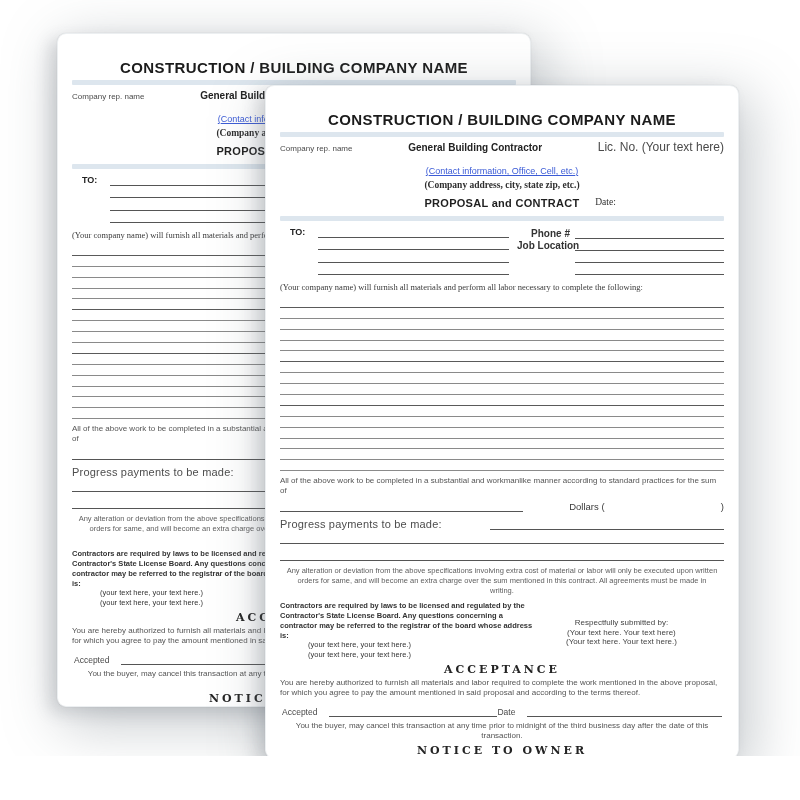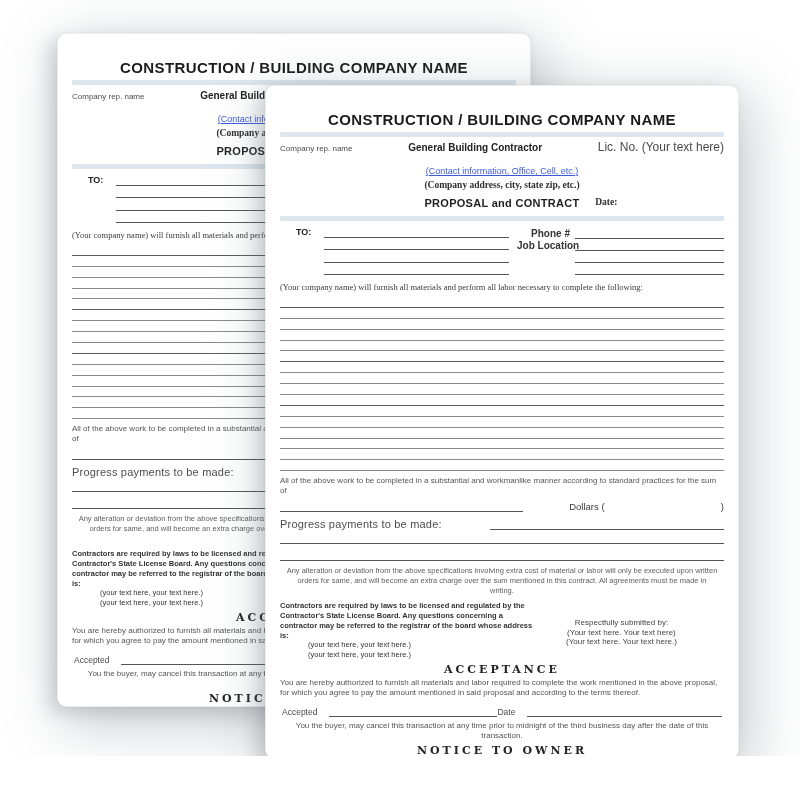--- a/index.html
+++ b/index.html
@@ -24,25 +24,25 @@
   .rep-row { display:flex; justify-content:space-between; align-items:baseline; margin-top:3px; }
   .rep-label { font-size:8px; color:#4a4a4a; }
   .subtitle  { font-size:10px; font-weight:bold; color:#222; }
   .lic       { font-size:12px; color:#4a4a4a; }
 
   .contact { margin-top:12px; text-align:center; font-size:9px; color:#3b5bd6; text-decoration:underline; line-height:11px; }
   .address { margin-top:2px; text-align:center; font-size:9.5px; font-weight:bold; font-family:"Liberation Serif", serif; color:#2e2e2e; line-height:12px; }
 
   .proposal-row { position:relative; margin-top:6px; height:13px; }
   .form-title { display:block; text-align:center; font-size:11px; font-weight:bold; color:#1f1f1f; letter-spacing:.3px; }
-  .date-label { position:absolute; left:71%; top:0; font-size:9.5px; font-weight:bold; font-family:"Liberation Serif", serif; color:#2e2e2e; }
+  .date-label { position:absolute; left:71%; top:0; font-size:9.5px; font-weight:normal; font-family:"Liberation Serif", serif; color:#2e2e2e; }
 
   .to-section { display:flex; margin-top:4px; }
   .to-left { width:237px; display:flex; }
-  .to-label { font-size:9px; font-weight:bold; color:#222; margin:2px 0 0 16px; width:28px; }
+  .to-label { font-size:9px; font-weight:bold; color:#222; margin:2px 0 0 10px; width:28px; }
   .to-lines { flex:1; margin-right:8px; }
   .to-line { height:12.5px; border-bottom:1px solid #555; }
   .to-right { flex:1; padding-top:2px; }
   .tr-row { display:flex; align-items:flex-end; height:12px; }
   .tr-label { width:58px; text-align:right; font-size:10px; font-weight:bold; color:#333; padding-right:5px; white-space:nowrap; }
   .tr-line { flex:1; border-bottom:1px solid #555; height:100%; }
 
   .intro { margin-top:7px; font-family:"Liberation Serif", serif; font-size:8.5px; color:#3a3a3a; line-height:11px; }
 
   .rules { margin-top:4px; }

